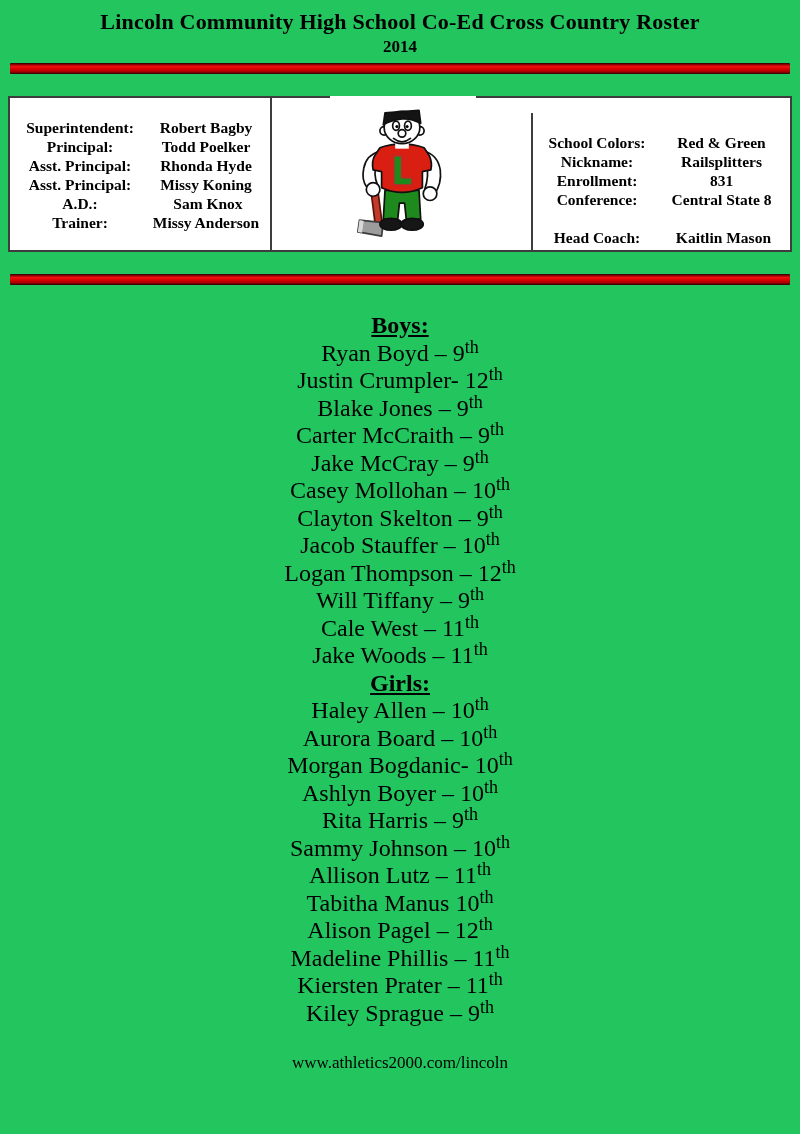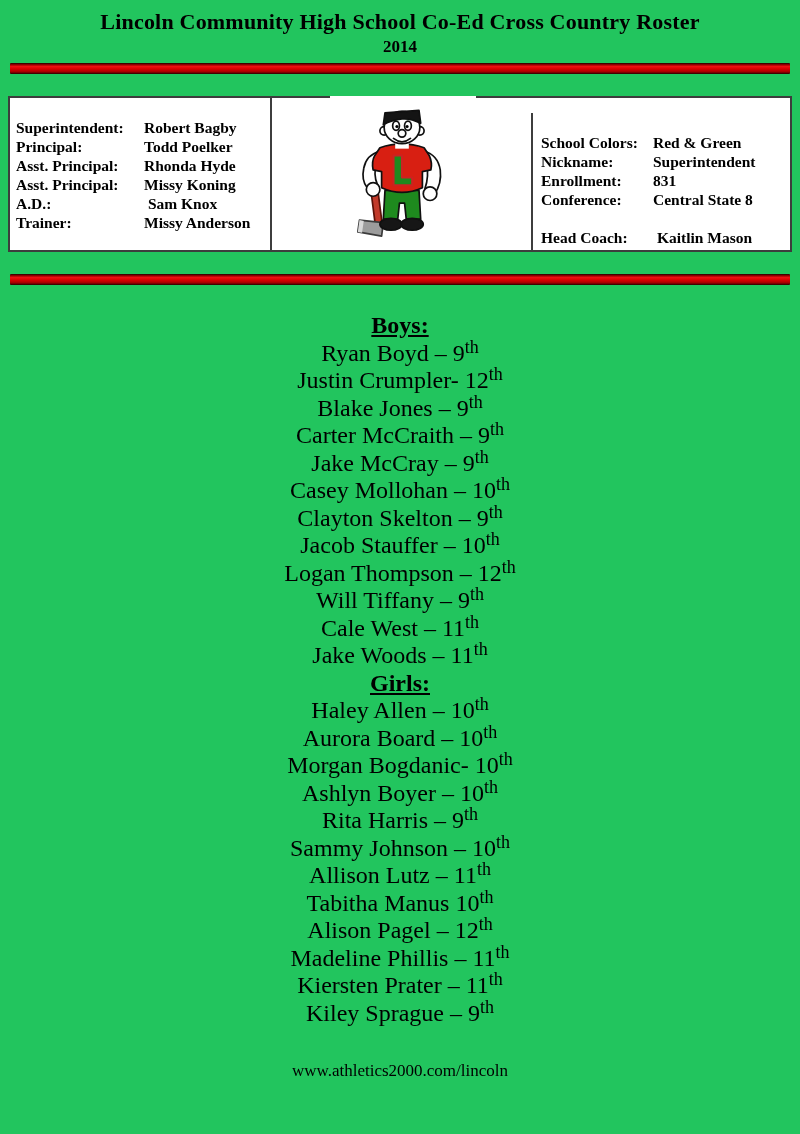--- a/index.html
+++ b/index.html
@@ -16,40 +16,40 @@
     height:11px;margin:0 10px;border-radius:1px;
     background:linear-gradient(to bottom,
       #200000 0%,#8e0000 14%,#ee1111 32%,#d80000 55%,#b00000 76%,#6e0000 90%,#200000 100%);
   }
   .rule-top{margin-top:6px;}
   .rule-bottom{margin-top:22px;}
   .info-box{
     display:flex;margin:22px 8px 0;border:2px solid #3d3d3d;height:152px;
     box-sizing:content-box;background:#fff;position:relative;
   }
-  .cell{box-sizing:border-box;padding-top:20px;}
+  .cell{box-sizing:border-box;padding-top:20px;text-align:center;}
   .cell + .cell{border-left:2px solid #3d3d3d;}
   .staff-cell{flex:0 0 260px;padding-left:6px;padding-right:2px;}
   .mascot-cell{flex:0 0 261px;display:flex;justify-content:center;align-items:flex-start;padding-top:2px;position:relative;}
   .mascot-cell::before{ 
     content:"";position:absolute;top:-2px;left:58px;width:146px;height:2px;background:#fff;
   }
   .school-cell{flex:1;padding-left:8px;margin-top:15px;}
   .info-row{
     display:grid;grid-template-columns:128px 1fr;column-gap:0;
     font-weight:bold;font-size:15.5px;line-height:19px;white-space:pre;min-height:19px;
   }
   .school-cell .info-row{grid-template-columns:112px 1fr;}
   .roster{text-align:center;font-size:24px;margin-top:27px;}
   .roster-heading{font-weight:bold;line-height:27.5px;height:27.5px;}
   .roster-heading span{text-decoration:underline;}
   .athlete{line-height:27.5px;height:27.5px;}
   .athlete sup{font-size:18px;line-height:0;position:relative;top:-8px;vertical-align:baseline;}
   .girls-section{}
-  .footer{ text-align:center;font-size:17px;margin-top:34px;line-height:20px;}
+  .footer{ text-align:center;font-size:17px;margin-top:26px;line-height:20px;}
 </style>
 </head>
 <body>
 
 <div class="page">
 
   <div class="title">Lincoln Community High School Co-Ed Cross Country Roster</div>
   <div class="year">2014</div>
 
   <div class="red-rule rule-top"></div>
@@ -104,21 +104,21 @@
 
           <circle cx="60" cy="39" r="4.5" fill="#ffffff"></circle>
 
           <path d="M50,45 Q60,53 70,45" fill="none"></path>
         </g>
       </svg>
     </div>
 
     <div class="cell school-cell" id="school-list">
         <div class="info-row"><span>School Colors:</span><span>Red &amp; Green</span></div>
-        <div class="info-row"><span>Nickname:</span><span>Superintendent</span></div>
+        <div class="info-row"><span>Nickname:</span><span>Railsplitters</span></div>
         <div class="info-row"><span>Enrollment:</span><span>831</span></div>
         <div class="info-row"><span>Conference:</span><span>Central State 8</span></div>
         <div class="info-row"><span></span><span></span></div>
         <div class="info-row"><span>Head Coach:</span><span> Kaitlin Mason</span></div>
       </div>
   </div>
 
   <div class="red-rule rule-bottom"></div>
 
   <div class="roster">

